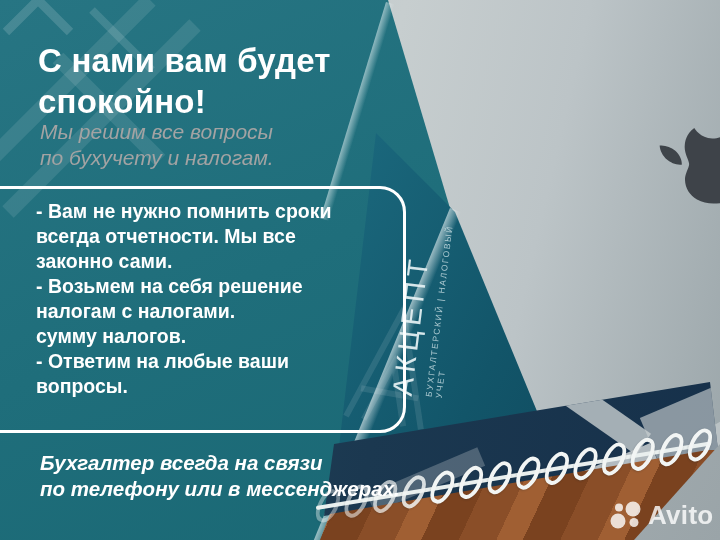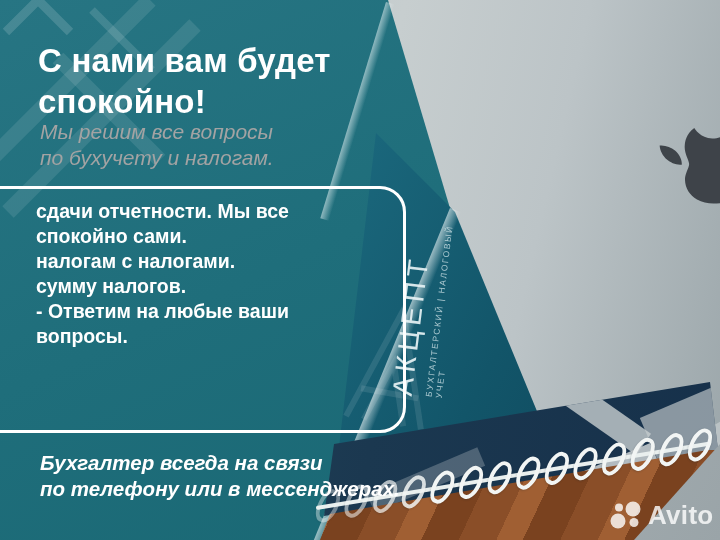--- a/index.html
+++ b/index.html
@@ -137,22 +137,24 @@
     <div>С нами вам будет</div>
     <div>спокойно!</div>
   </div>
 
   <div class="abs subtitle">
     <div>Мы решим все вопросы</div>
     <div>по бухучету и налогам.</div>
   </div>
 
   <div class="abs benefits-box">
-    <div>сдачи отчетности. Мы все</div>
-    <div>спокойно сами.</div>
+    <div>- Вам не нужно помнить сроки</div>
+    <div>всегда отчетности. Мы все</div>
+    <div>законно сами.</div>
+    <div>- Возьмем на себя решение</div>
     <div>налогам с налогами.</div>
     <div>сумму налогов.</div>
     <div>- Ответим на любые ваши</div>
     <div>вопросы.</div>
   </div>
 
   <div class="abs avito">
     <svg width="34" height="32" viewBox="0 0 34 32">
       <g fill="#ffffff">
         <circle cx="9" cy="8.5" r="4"></circle>

